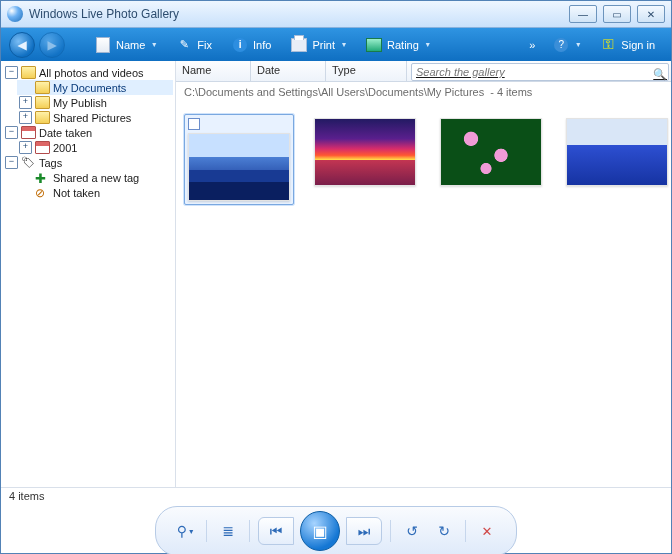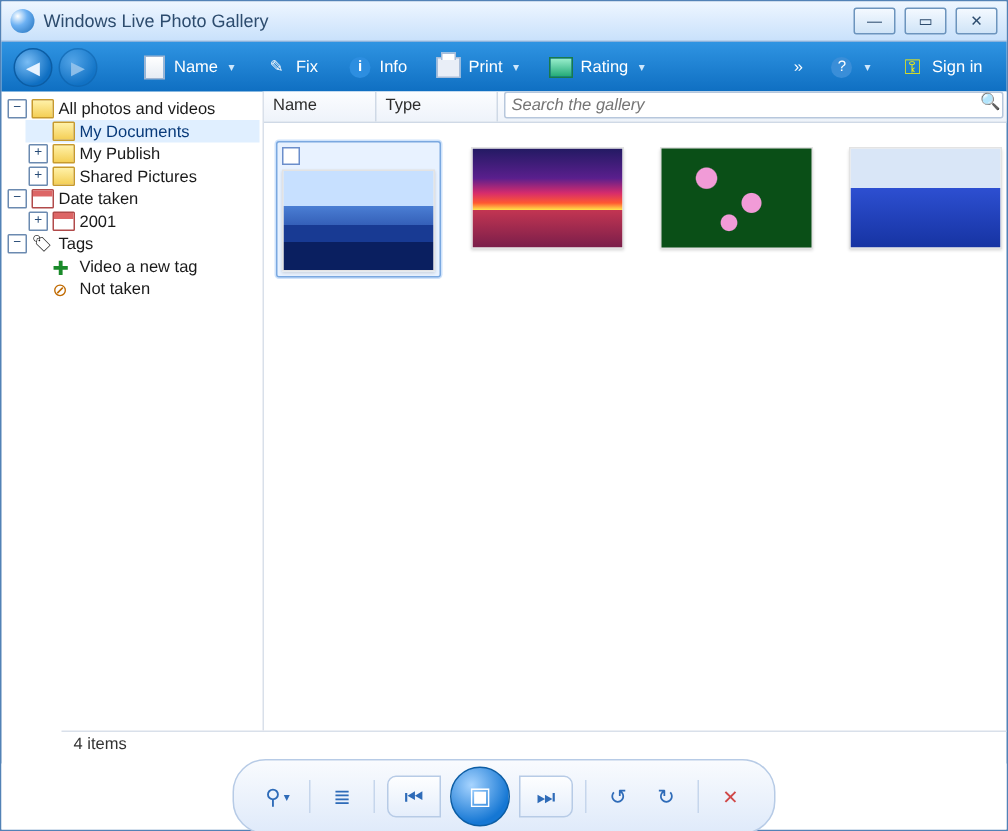--- a/index.html
+++ b/index.html
@@ -35,37 +35,37 @@
 .calendar:before{content:"";position:absolute;left:0;right:0;top:0;height:4px;background:#d66;}
 .tag{border:none;}
 .tree-row.sel{background:#e0efff;}
 .tree-row.sel .label{color:#083a7a;}
 .indent1{margin-left:14px;}
 
 
 .pane{flex:1;display:flex;flex-direction:column;min-width:0;}
 .columns{display:flex;align-items:stretch;border-bottom:1px solid #cfd9e6;height:20px;background:linear-gradient(#fcfdff,#eef3fa);}
 .colhdr{border-right:1px solid #cfd9e6;padding:3px 6px;color:#2d2d2d;font-size:11px;cursor:default;}
-.searchcell{flex:1;display:flex;align-items:flex-start;padding:0 4px;}
+.searchcell{flex:1;display:flex;align-items:flex-end;padding:0 4px;text-decoration:underline;}
 .searchcell input{flex:1;border:1px solid #b7c7dc;border-radius:2px;height:16px;padding:0 18px 0 4px;font-size:11px;color:#7a8aa0;font-style:italic;background:#fff;}
 .searchcell .mag{margin-left:-16px;color:#7a8aa0;font-size:11px;}
 .pathrow{padding:4px 8px;color:#6c6c6c;display:flex;align-items:center;gap:6px;}
 .pathrow .count{color:#6c6c6c;}
 .thumbs{flex:1;padding:12px 8px;display:flex;gap:16px;align-items:flex-start;}
 .card{width:108px;border:1px solid transparent;padding:3px;border-radius:2px;}
 .card.sel{border:1px solid #7aa8e0;background:#e8f2ff;box-shadow:0 0 0 1px #cfe3fb;}
 .card.sel .ck{width:10px;height:10px;border:1px solid #6b8ecb;background:#fff;margin-bottom:3px;}
 .thumb{width:100px;height:66px;border:1px solid #e3e3e3;box-shadow:0 1px 2px rgba(0,0,0,.15);}
 .t-blue{background:linear-gradient(#c7e0ff 0%,#c7e0ff 35%,#4b7fd4 35%,#345fb8 55%,#183a93 55%,#183a93 72%,#0a1f60 72%,#0a1f60 100%);}
 .t-sun{background:linear-gradient(#231a63 0%,#5a1f8d 30%,#d62c6c 45%,#ff5831 55%,#ffe24a 62%,#c33552 62%,#7a1e4a 100%);}
 .t-flowers{background:radial-gradient(circle at 30% 30%,#f19bd7 0 8%,transparent 9%),radial-gradient(circle at 60% 55%,#f19bd7 0 9%,transparent 10%),radial-gradient(circle at 45% 75%,#f19bd7 0 7%,transparent 8%),#0a4f17;}
 .t-waves{background:linear-gradient(#d9e6f7 0%,#d9e6f7 40%,#2d4fd1 40%,#1633a2 100%);}
 
 
-.status{height:17px;border-top:1px solid #d9e0ea;padding:2px 8px;font-size:11px;color:#333;margin-left:40px;}
+.status{height:17px;border-top:1px solid #d9e0ea;padding:2px 8px;font-size:11px;color:#333;}
 .footer{height:44px;background:#fff;display:flex;align-items:center;justify-content:center;}
 .pill{display:flex;align-items:center;gap:6px;background:linear-gradient(#f9fbfe,#dfeafa);border:1px solid #b7cbe6;border-radius:22px;padding:4px 16px;}
 .fbtn{width:26px;height:26px;display:flex;align-items:center;justify-content:center;border-radius:4px;color:#2e6bb8;font-size:14px;}
 .big{width:38px;height:38px;border-radius:50%;background:radial-gradient(circle at 35% 30%,#a7d4ff,#1577d4 70%);border:1px solid #0c5da4;color:#fff;display:flex;align-items:center;justify-content:center;font-size:16px;}
 .fsep{width:1px;height:22px;background:#c6d6ec;margin:0 2px;}
 
 
 .ic-file{background:linear-gradient(#fff,#e6ecf4);border:1px solid #9fb5d2;width:12px;height:14px;}
 .ic-wand{width:14px;height:14px;}
 .ic-info{width:14px;height:14px;border-radius:50%;background:#2d8ee0;color:#fff;font-weight:bold;font-size:10px;line-height:14px;text-align:center;}
@@ -176,38 +176,43 @@
         <span class="label">2001</span>
       </div>
       <div class="tree-row">
         <span class="exp">−</span>
         <span class="fi tag">🏷</span>
         <span class="label">Tags</span>
       </div>
       <div class="tree-row indent1">
         <span class="noexp"></span>
         <span class="fi tag ic-newtag">✚</span>
-        <span class="label">Video a new tag</span>
+        <span class="label">Shared a new tag</span>
       </div>
       <div class="tree-row indent1">
         <span class="noexp"></span>
         <span class="fi tag ic-notag">⊘</span>
         <span class="label">Not taken</span>
       </div>
     </div>
 
     <div class="pane">
       <div class="columns">
         <div class="colhdr" style="width:62px">Name</div>
+        <div class="colhdr" style="width:62px">Date</div>
         <div class="colhdr" style="width:68px">Type</div>
         <div class="searchcell">
           <input type="text" placeholder="Search the gallery" style="">
           <span class="mag">🔍</span>
         </div>
       </div>
+      <div class="pathrow">
+        <span>C:\Documents and Settings\All Users\Documents\My Pictures</span>
+        <span class="count">- 4 items</span>
+      </div>
       <div class="thumbs">
         <div class="card sel">
           <div class="ck"></div>
           <div class="thumb t-blue"></div>
         </div>
         <div class="card">
           <div class="thumb t-sun"></div>
         </div>
         <div class="card">
           <div class="thumb t-flowers"></div>

